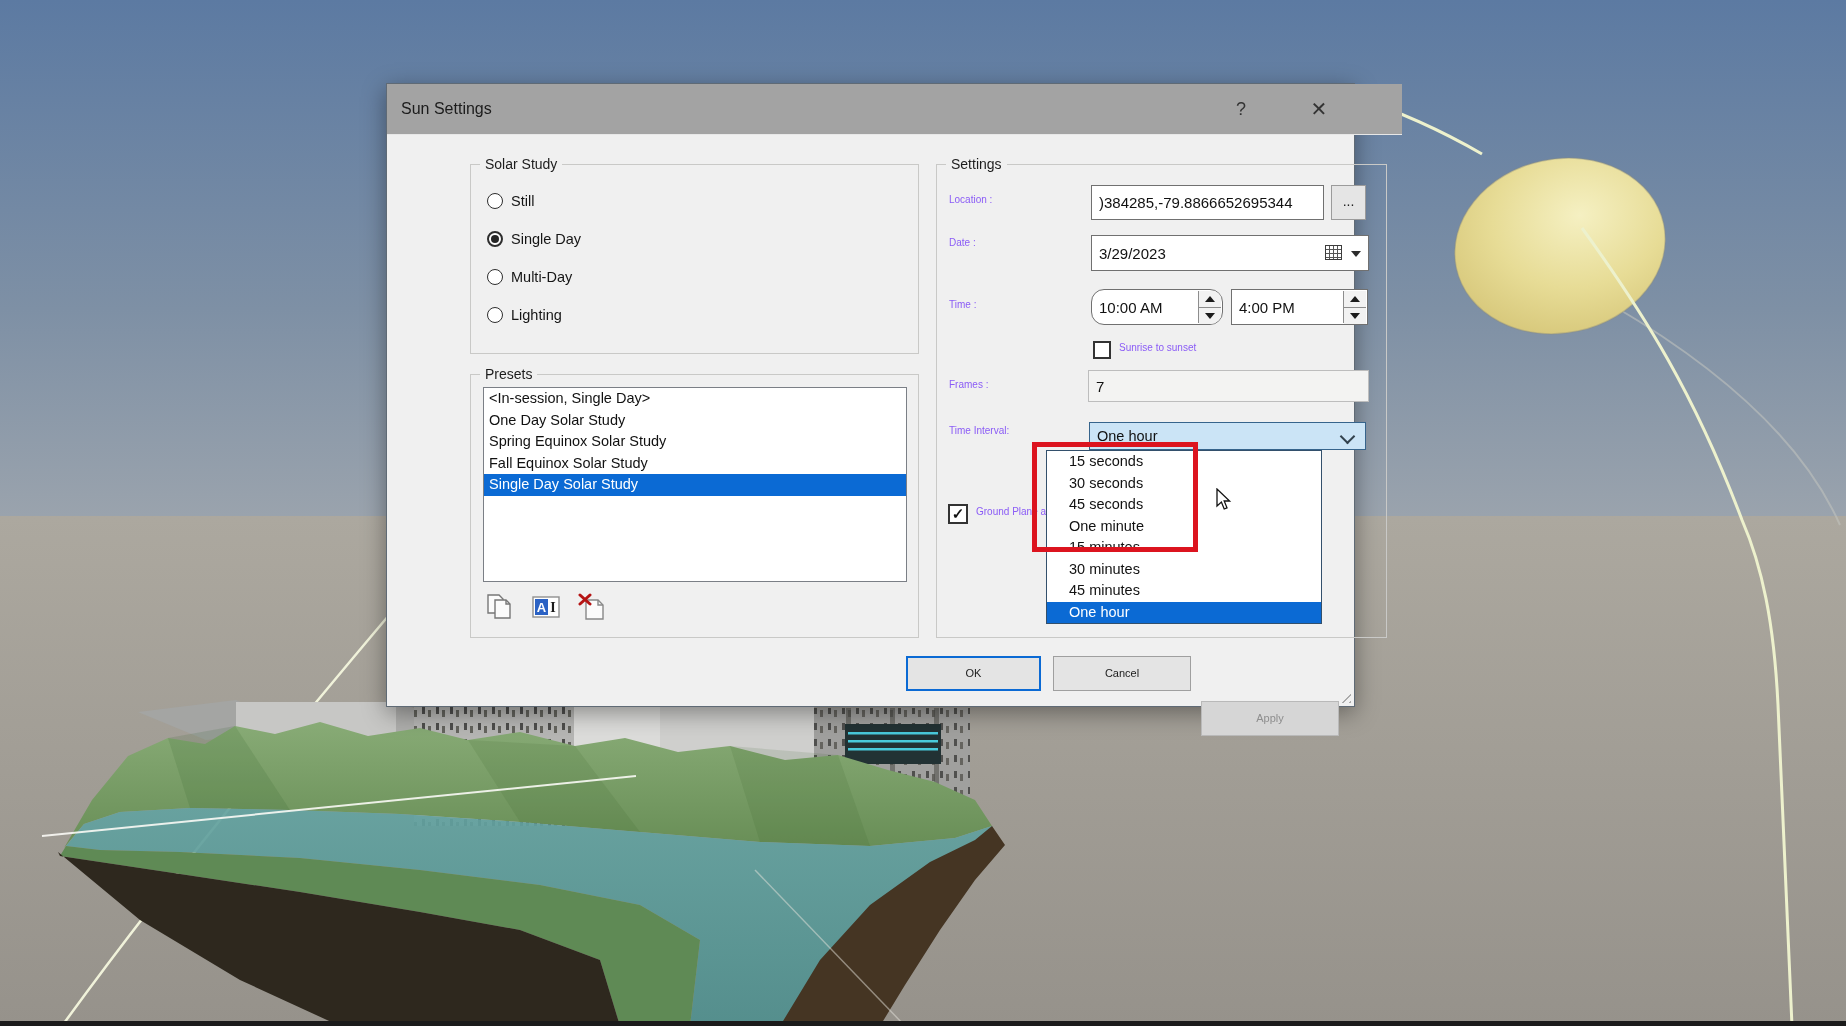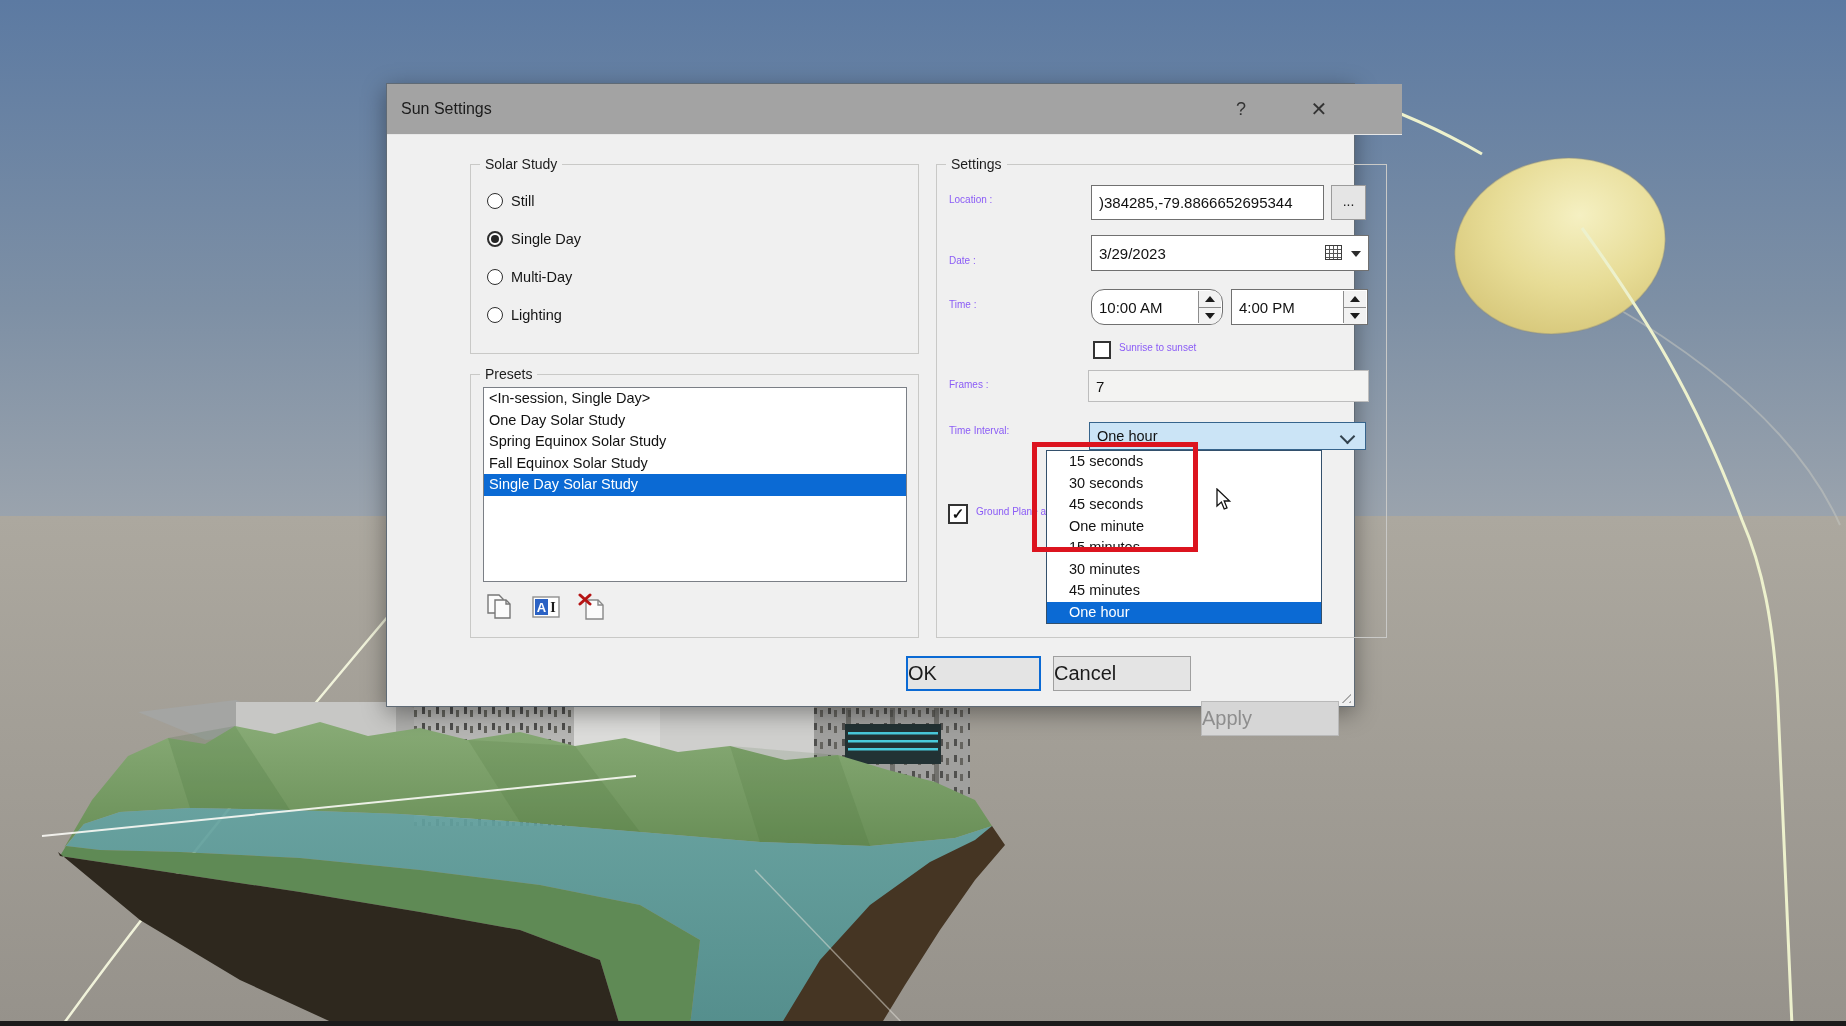--- a/index.html
+++ b/index.html
@@ -85,23 +85,23 @@
             border:1px solid #33506c;box-sizing:border-box;z-index:5;}
   .dd-item{height:21.5px;line-height:21.5px;padding-left:22px;font-size:14.5px;color:#111;}
   .dd-item.sel{background:#0b6ad4;color:#fff;}
 
   .red-box{position:absolute;left:645px;top:358px;width:156px;height:100px;
            border:5px solid #dc141f;z-index:6;}
 
   .cursor{position:absolute;left:828px;top:404px;z-index:8;}
 
   
-  .btn{position:absolute;top:572px;height:35px;font-size:20px;color:#1b1b1b;
+  .btn{position:absolute;top:572px;height:35px;font-size:11px;color:#1b1b1b;
        background:#e4e4e4;border:1px solid #9f9f9f;box-sizing:border-box;
-       text-align:left;line-height:33px;}
+       text-align:center;line-height:33px;}
   .btn-ok{left:519px;width:135px;border:2px solid #0b6ad4;line-height:31px;}
   .btn-cancel{left:666px;width:138px;}
   .btn-apply{left:814px;width:138px;background:#d6d6d6;color:#8e8e8e;border-color:#b9b9b9;margin-top:45px;}
 
   .grip{position:absolute;right:3px;bottom:3px;width:12px;height:12px;
         background:repeating-linear-gradient(135deg,#aaa 0 2px,transparent 2px 5px);
         clip-path:polygon(100% 0,100% 100%,0 100%);}
 </style>
 </head>
 <body>
@@ -260,21 +260,21 @@
       </div>
     </div>
 
     <div class="group g-settings">
       <span class="group-label">Settings</span>
 
       <span class="s-label" style="left:12px;top:29px;">Location :</span>
       <div class="field" style="left:154px;top:20px;width:233px;height:35px;">)384285,-79.8866652695344</div>
       <div class="mini-btn" style="left:394px;top:20px;width:35px;height:35px;">...</div>
 
-      <span class="s-label" style="left:12px;top:90px;">Date :</span>
+      <span class="s-label" style="left:12px;top:72px;">Date :</span>
       <div class="field" style="left:154px;top:70px;width:278px;height:36px;">
         <span>3/29/2023</span>
         <span class="cal"></span>
         <span class="caret"></span>
       </div>
 
       <span class="s-label" style="left:12px;top:134px;">Time :</span>
       <div class="field" style="left:154px;top:124px;width:132px;height:36px;border-radius:13px;">
         <span>10:00 AM</span>
         <span class="spin">

